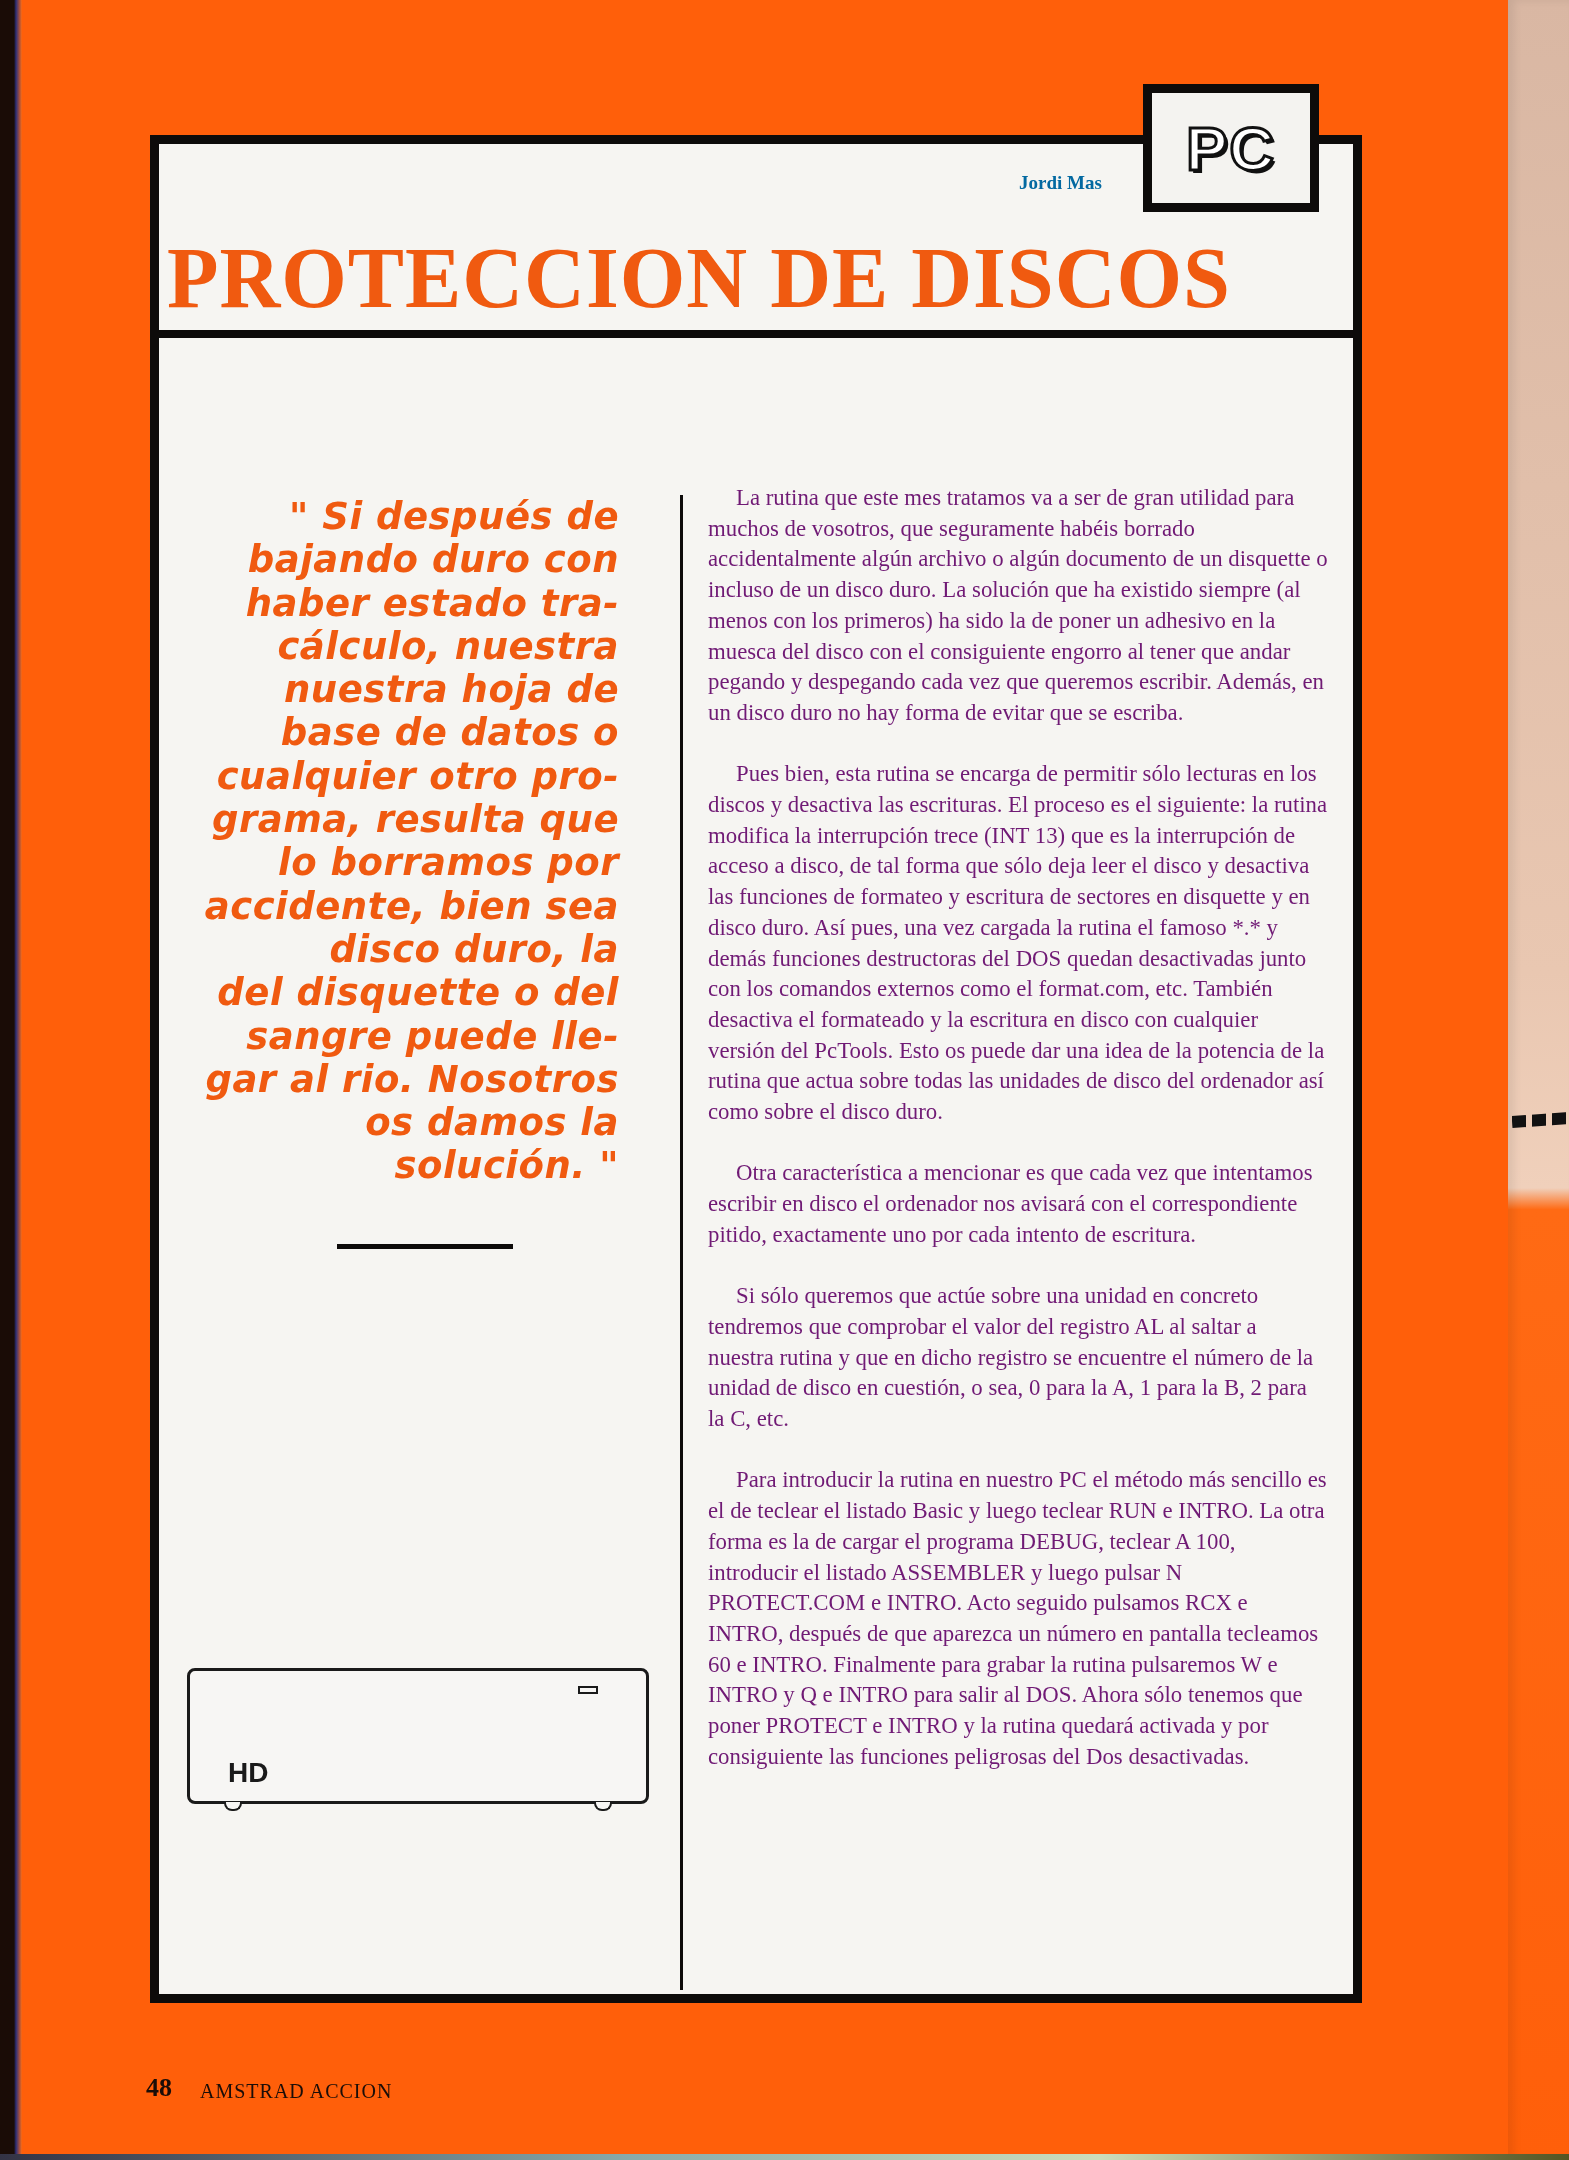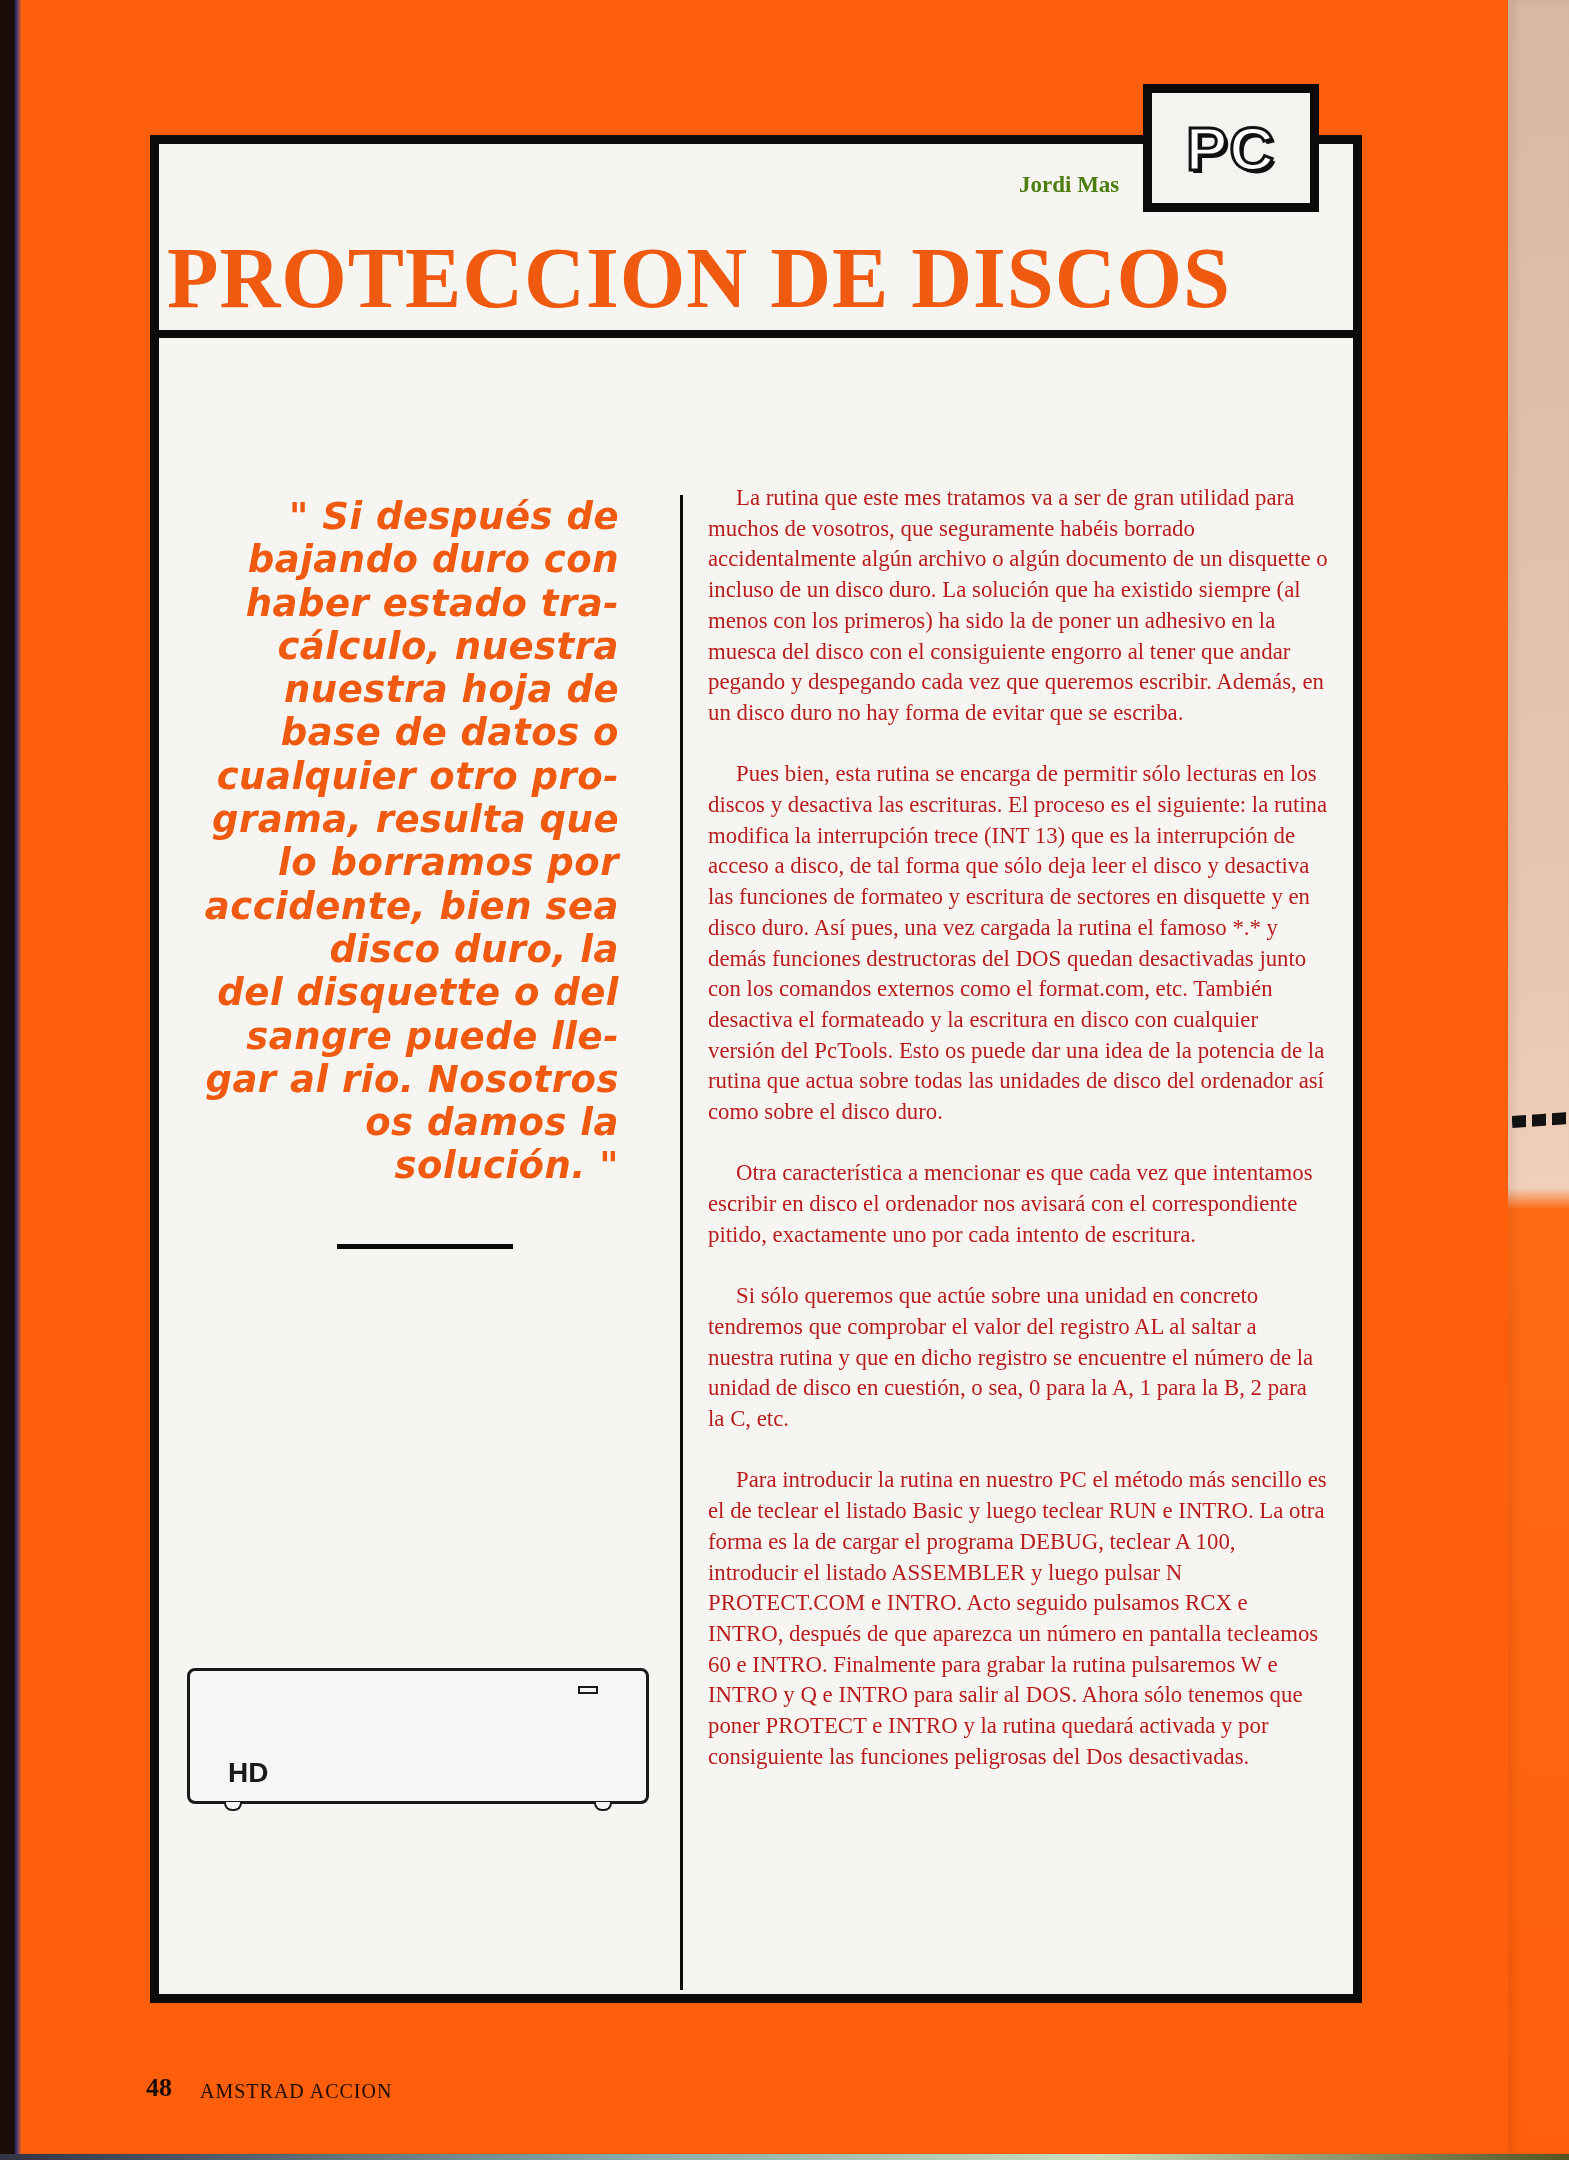--- a/index.html
+++ b/index.html
@@ -34,22 +34,22 @@
       border: 9px solid #0d0b0a;
       box-sizing: border-box;
     }
     .header {
       position: absolute; left: 0; top: 0; width: 100%; height: 186px;
       border-bottom: 8px solid #0d0b0a;
       box-sizing: content-box;
     }
     .author {
       position: absolute; left: 860px; top: 28px;
-      font-family: "Liberation Serif", serif; font-weight: bold; font-size: 23px;
-      color: #4d7c0f;
+      font-family: "Liberation Serif", serif; font-weight: bold; font-size: 19px;
+      color: #0369a1;
     }
     .title {
       position: absolute; left: 8px; top: 88px; width: 1190px;
       font-family: "Liberation Serif", serif; font-weight: bold;
       font-size: 86px; line-height: 92px; letter-spacing: 1px;
       color: #f05a10; white-space: nowrap;
       transform: scaleX(0.98); transform-origin: left center;
     }
     .section-badge {
       position: absolute; left: 1143px; top: 84px; width: 176px; height: 128px;
@@ -104,21 +104,21 @@
 
     .column-rule {
       position: absolute; left: 521px; top: 351px; width: 3px; height: 1495px;
       background: #0d0b0a;
     }
 
     
     .body-text {
       position: absolute; left: 549px; top: 339px; width: 620px;
       font-family: "Liberation Serif", serif; font-size: 22.8px; line-height: 30.7px;
-      color: #b91c1c;
+      color: #701a75;
     }
     .body-text p { margin: 0 0 30.7px 0; text-indent: 28px; }
 
     
     .folio {
       position: absolute; left: 146px; top: 2073px;
       font-family: "Liberation Serif", serif; font-weight: bold; font-size: 26px;
       color: #1a0d08;
     }
     .magazine-name {

